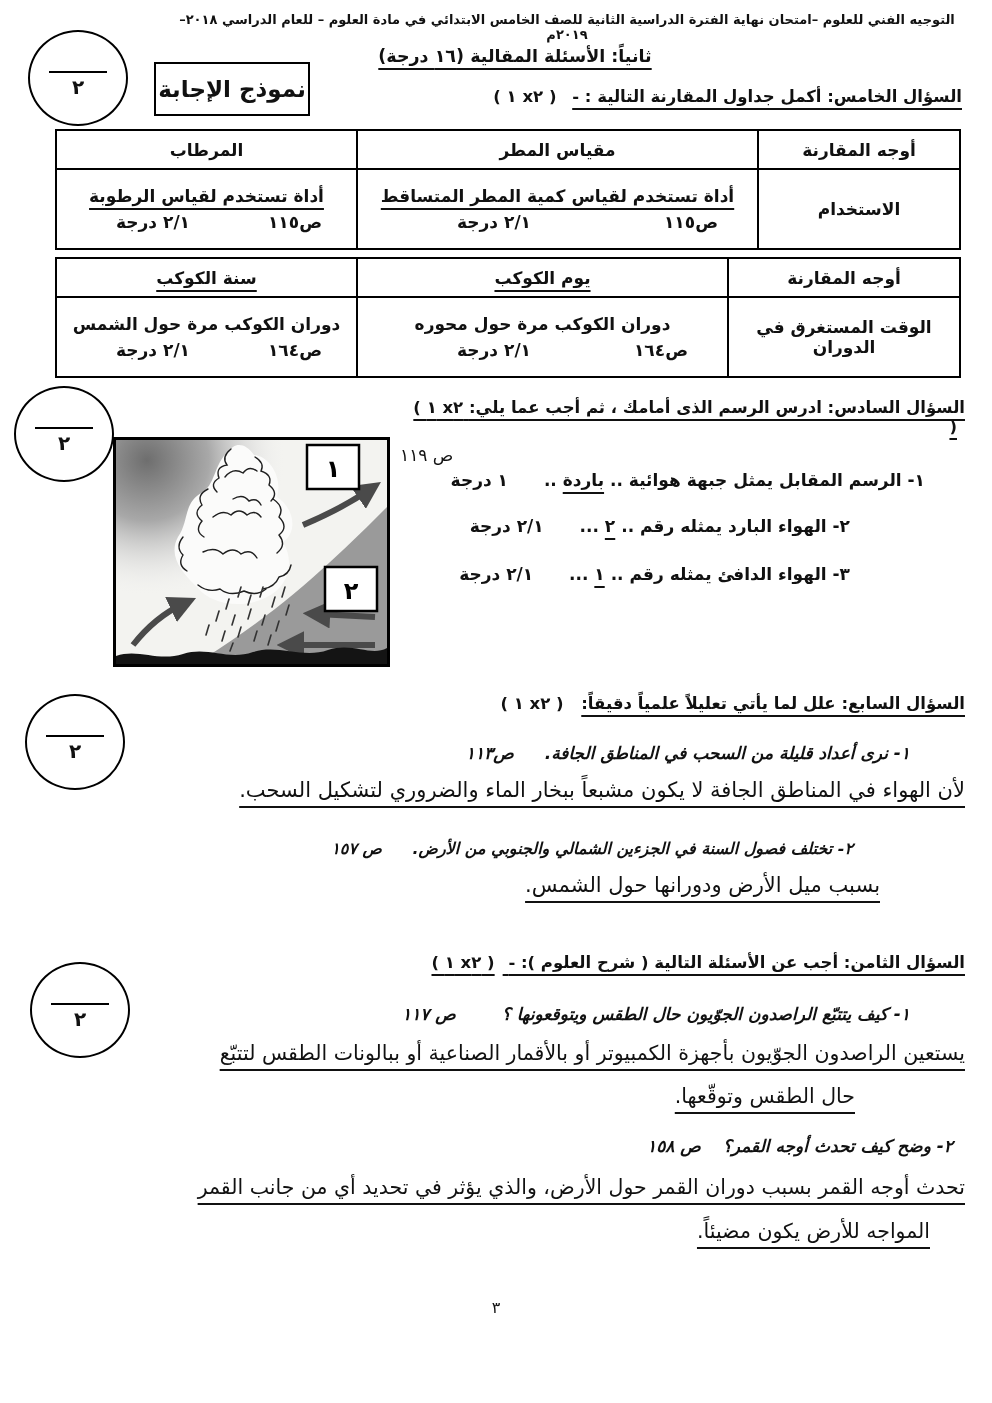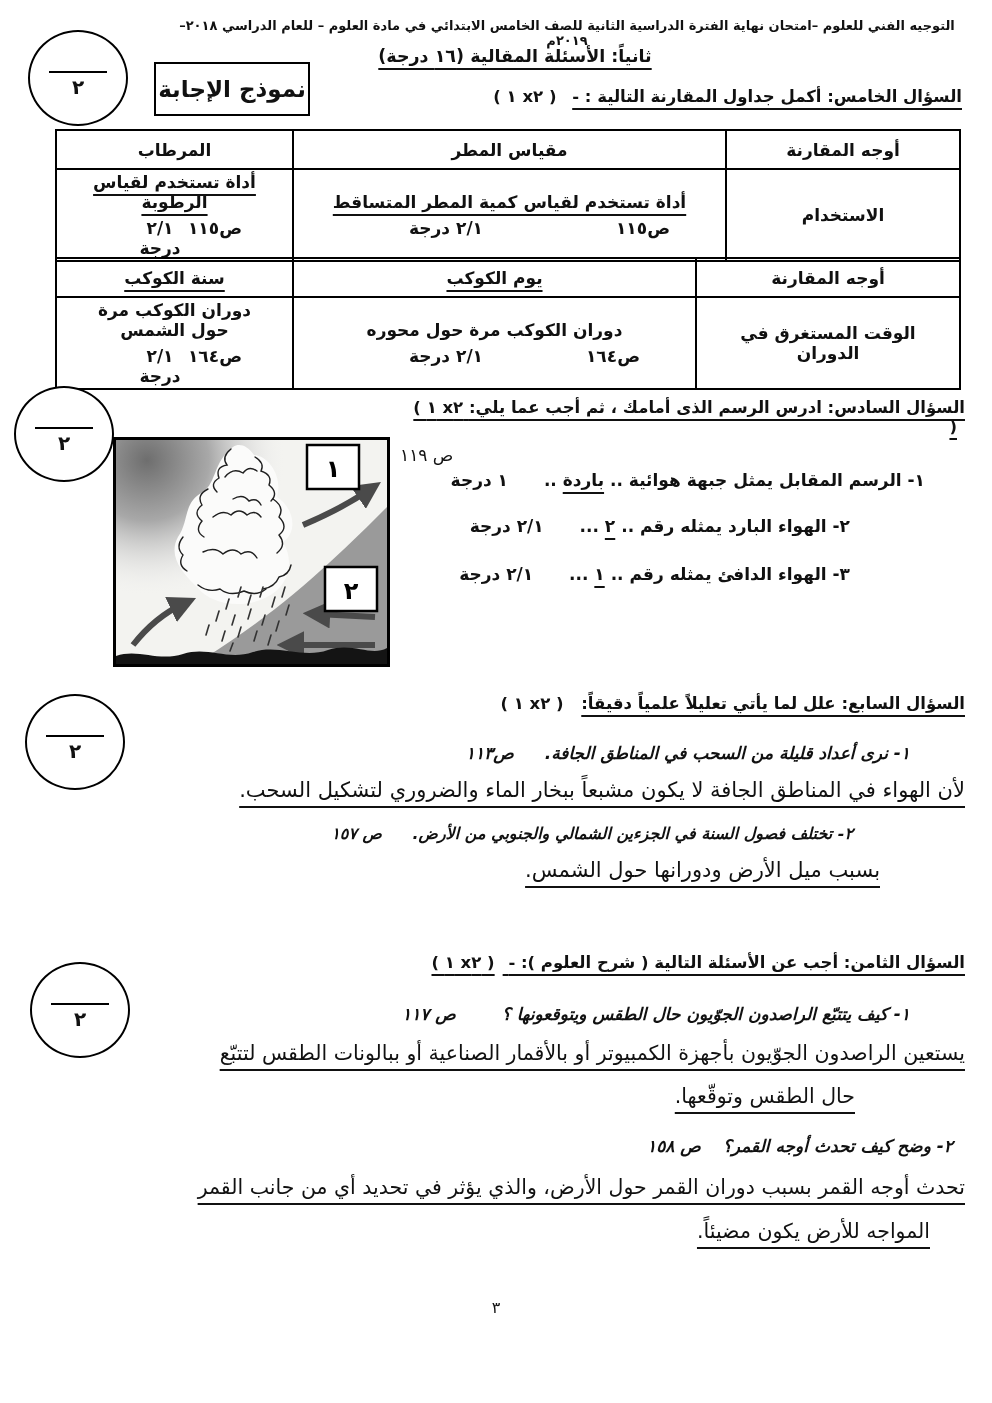--- a/index.html
+++ b/index.html
@@ -3,38 +3,38 @@
 <meta charset="utf-8">
 <style>
   html,body{margin:0;padding:0;background:#e8e8e8;}
   .page{position:relative;width:992px;height:1403px;background:#ffffff;margin:0 auto;
         font-family:"DejaVu Sans",sans-serif;color:#111;direction:rtl;overflow:hidden;}
   .abs{position:absolute;}
   .b{font-weight:bold;}
   .u{text-decoration:underline;text-decoration-thickness:1.5px;text-underline-offset:6px;}
   .u8{text-decoration:underline;text-decoration-thickness:1.5px;text-underline-offset:9px;}
 
-  .header-line{top:18px;right:28px;left:170px;font-size:13px;font-weight:bold;text-align:center;}
+  .header-line{top:12px;right:28px;left:170px;font-size:13px;font-weight:bold;text-align:center;}
 
   .score-circle{width:96px;height:92px;border:2px solid #000;border-radius:50%;
     display:flex;flex-direction:column;align-items:center;justify-content:center;background:#fff;}
   .score-circle .dash{width:58px;height:0;border-top:2px solid #000;margin-top:14px;}
   .score-circle .val{font-size:20px;font-weight:bold;margin-top:2px;}
 
   .model-box{left:154px;top:62px;width:152px;height:50px;border:2.5px solid #000;
     display:flex;align-items:center;justify-content:center;font-size:23px;font-weight:bold;}
 
   .section-title{top:46px;left:350px;width:330px;text-align:center;font-size:17.5px;}
 
   .q-heading{font-size:16.5px;font-weight:bold;}
   .pts{unicode-bidi:isolate;}
 
   table.cmp{border-collapse:collapse;table-layout:fixed;width:906px;}
   table.cmp td{border:2px solid #000;text-align:center;vertical-align:middle;
-    font-size:17px;font-weight:bold;padding:2px 20px;}
+    font-size:17px;font-weight:bold;padding:2px 4px;}
   .cmp .hrow td{height:33px;}
   .cmp .arow td{height:74px;}
   .score-line{display:flex;justify-content:space-between;padding:6px 35px 0 95px;}
 
   .q6-item{font-size:17px;font-weight:bold;}
   .item-score{margin-right:30px;}
   .pageref-gap{margin-right:25px;}
 
   .subq{font-size:17px;font-weight:bold;font-style:italic;}
   .big-ans{font-size:21px;text-align:right;line-height:1.5;}
@@ -95,21 +95,21 @@
 
   <div class="abs" style="top:257px;right:31px;">
     <table class="cmp">
       <tbody>
           <tr class="hrow">
         <td style="width:222px;">أوجه المقارنة</td>
         <td style="width:361px;" class="u">يوم الكوكب</td>
         <td class="u">سنة الكوكب</td>
       </tr>
       <tr class="arow">
-        <td style="padding:8px 18px;">الوقت المستغرق في الدوران</td>
+        <td style="padding:2px 18px;">الوقت المستغرق في الدوران</td>
         <td>
           <div>دوران الكوكب مرة حول محوره</div>
           <div class="score-line">
             <span>ص١٦٤</span>
             <span>٢/١ درجة</span>
           </div>
         </td>
         <td>
           <div>دوران الكوكب مرة حول الشمس</div>
           <div class="score-line" style="padding:6px 30px 0 55px;">
@@ -224,21 +224,21 @@
   <div class="abs" style="top:694px;right:27px;left:15px;">
     <div class="q-heading" style="text-align:right;">
       <span class="u">السؤال السابع: علل لما يأتي تعليلاً علمياً دقيقاً:</span>
       <span class="pts" dir="ltr" style="margin-right:12px;">( ١ x٢ )</span>
     </div>
     <div class="subq" style="margin-top:30px;margin-right:55px;">
       <span>١- نرى أعداد قليلة من السحب في المناطق الجافة.</span>
       <span class="pageref-gap">ص١١٣</span>
     </div>
     <div class="big-ans u8" style="margin-top:12px;">لأن الهواء في المناطق الجافة لا يكون مشبعاً ببخار الماء والضروري لتشكيل السحب.</div>
-    <div class="subq" style="margin-top:17px;margin-right:112px;font-size:16px;">
+    <div class="subq" style="margin-top:32px;margin-right:112px;font-size:16px;">
       <span>٢- تختلف فصول السنة في الجزءين الشمالي والجنوبي من الأرض.</span>
       <span class="pageref-gap">ص ١٥٧</span>
     </div>
     <div class="big-ans u8" style="margin-top:12px;margin-left:0;padding-left:0;padding-right:0;margin-right:85px;">بسبب ميل الأرض ودورانها حول الشمس.</div>
   </div>
 
   <div class="abs score-circle" style="left:30px;top:962px;">
     <div class="dash"></div>
     <div class="val">٢</div>
   </div>

